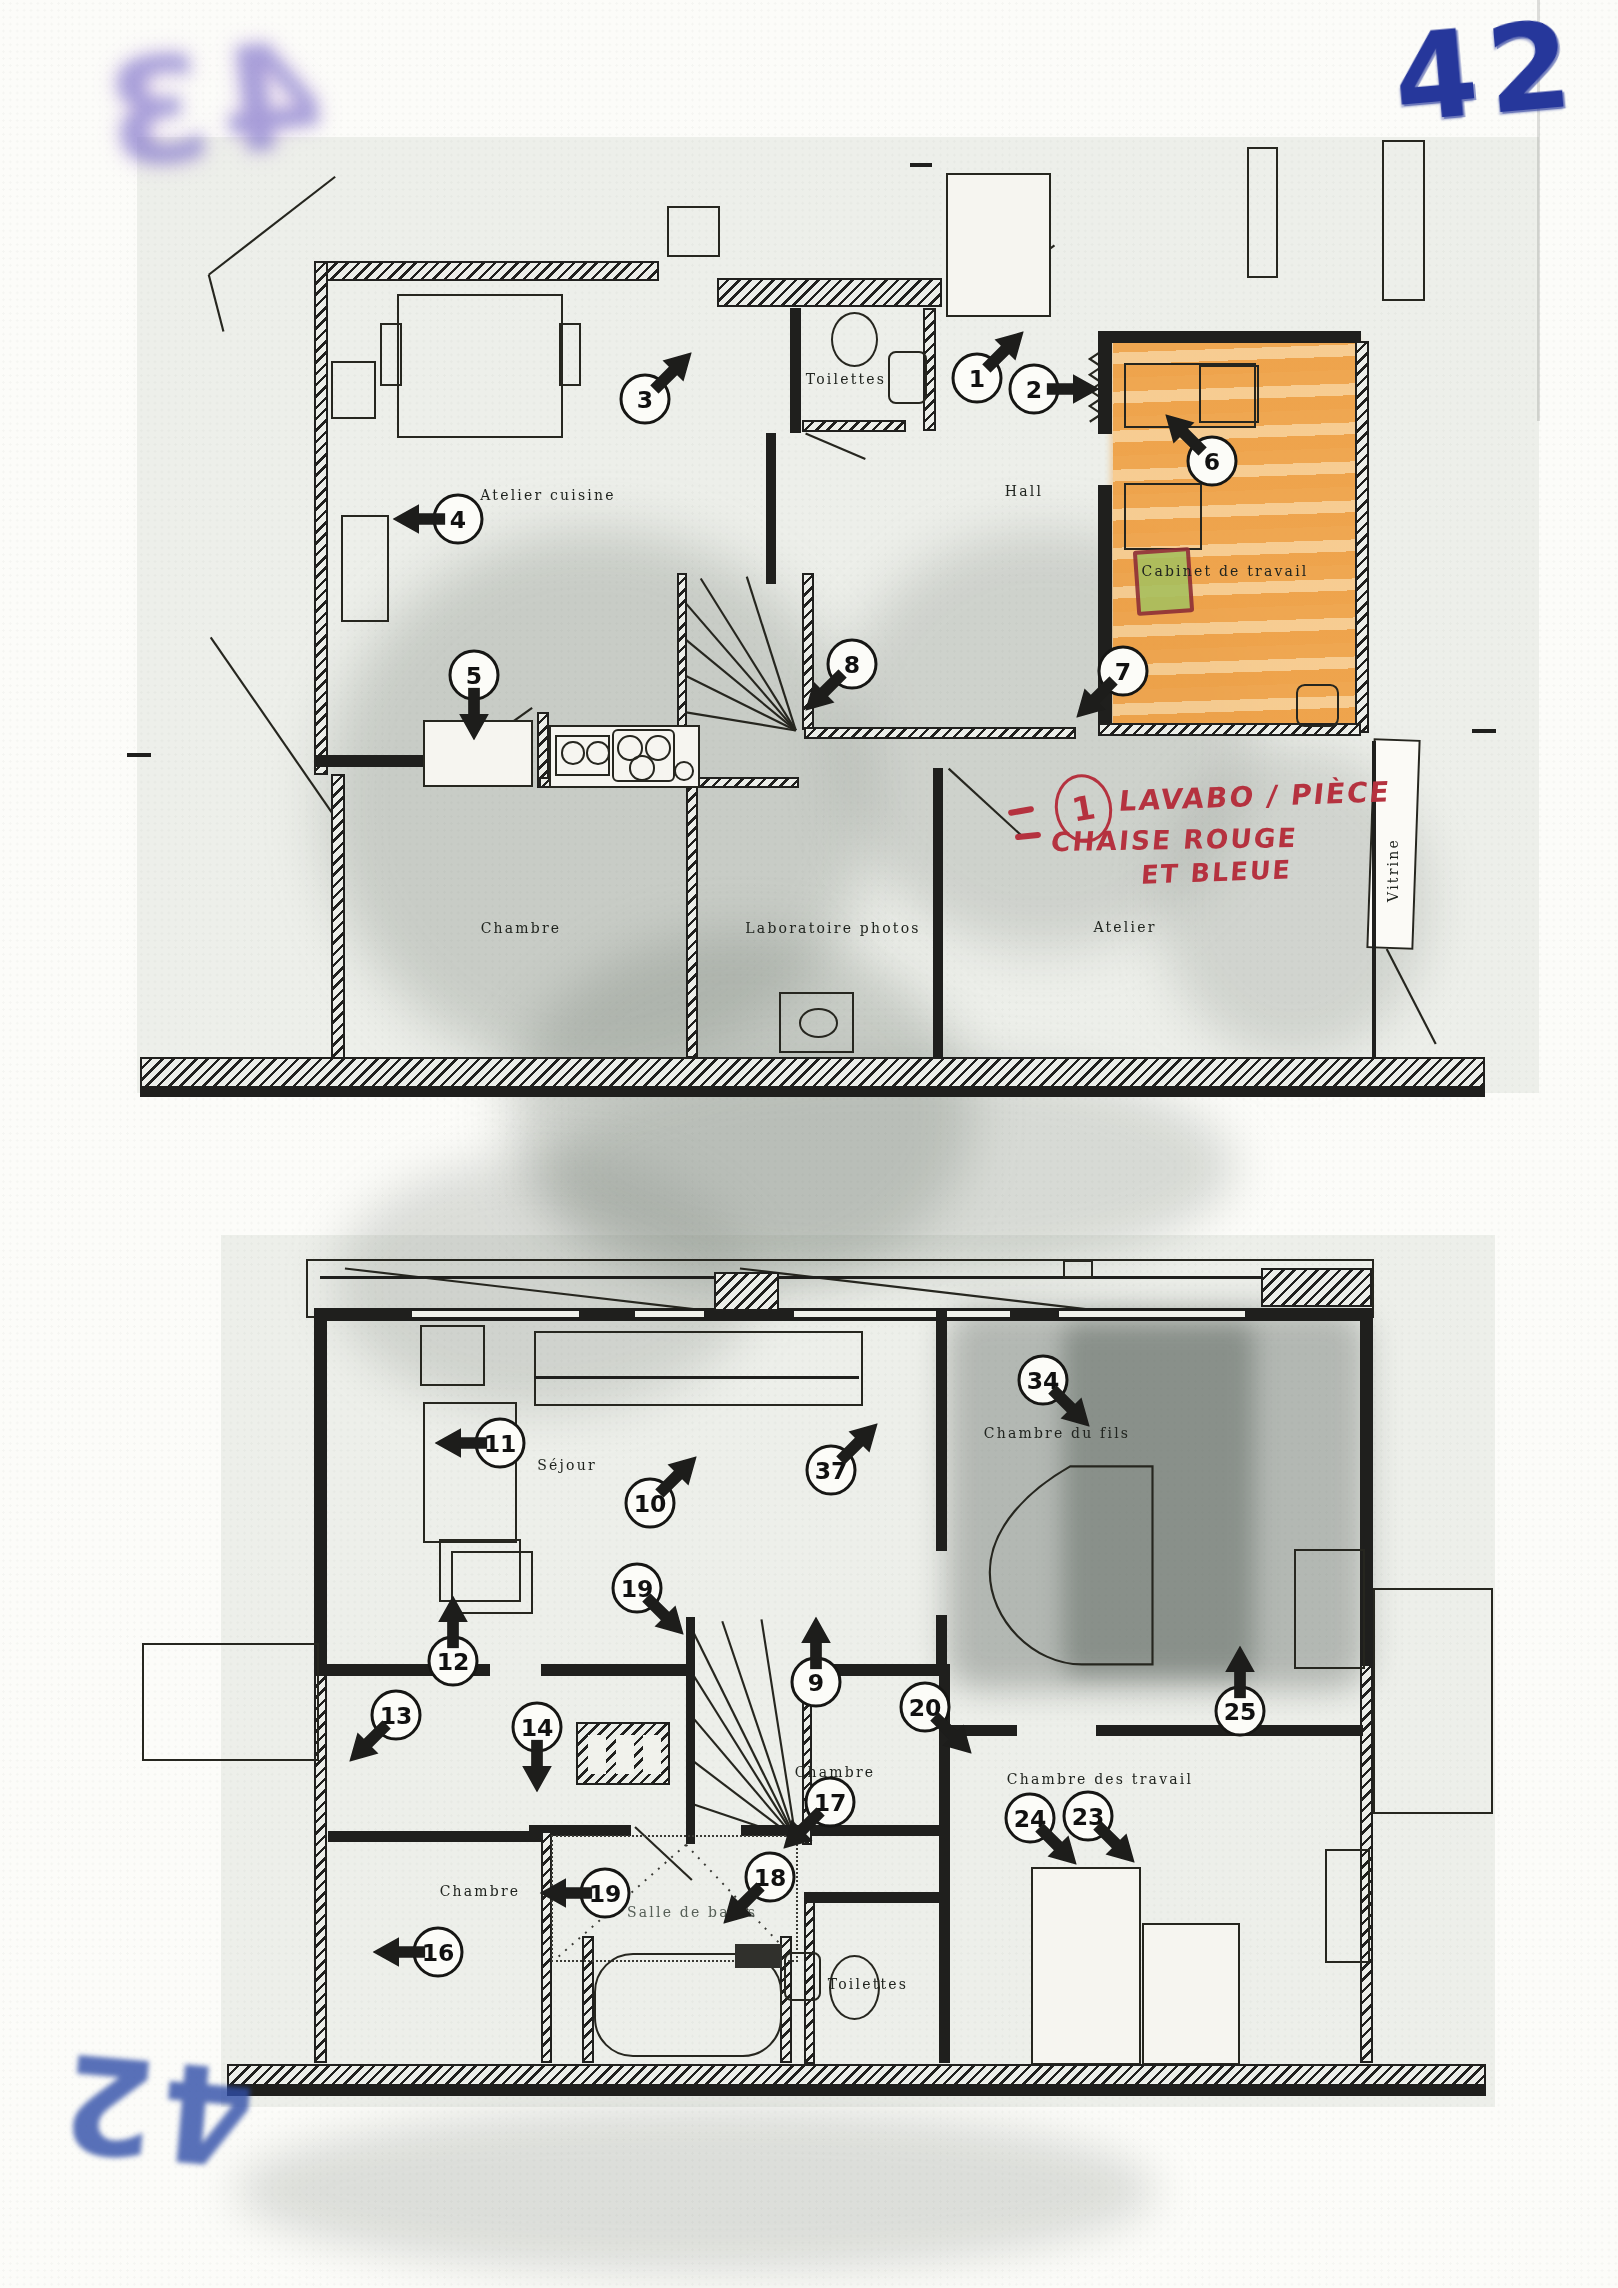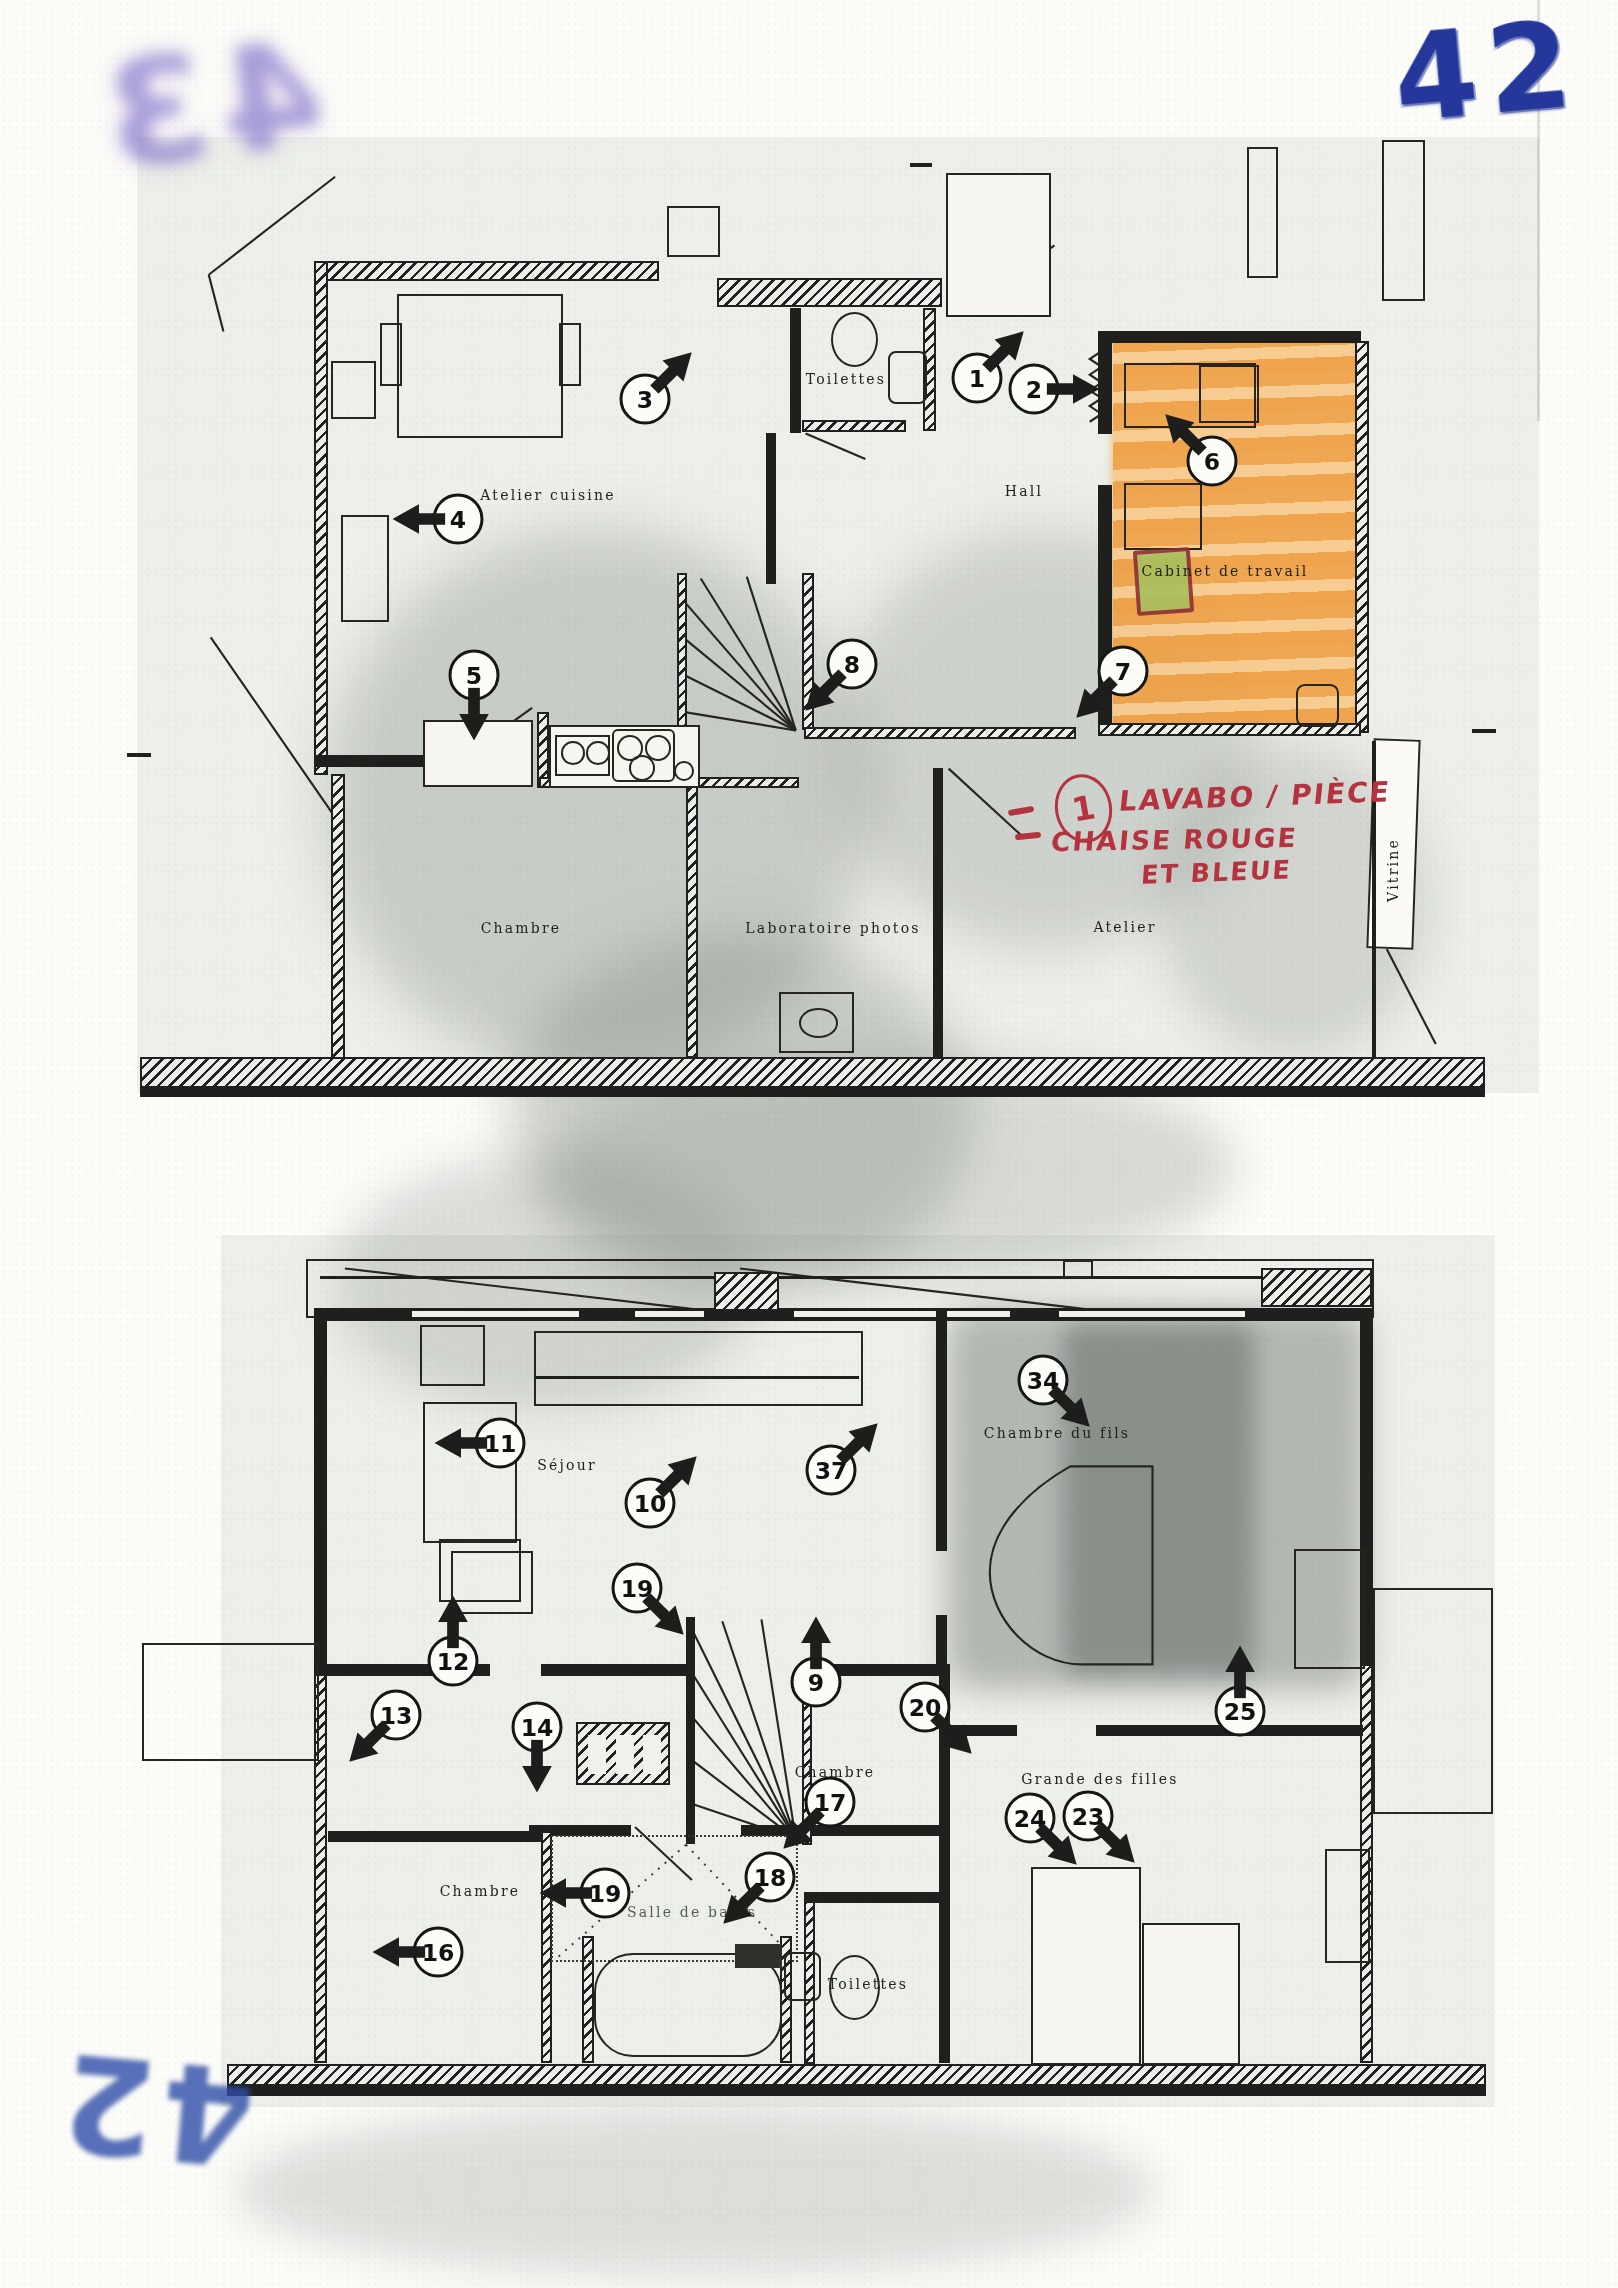--- a/index.html
+++ b/index.html
@@ -240,21 +240,21 @@
       <span class="room-label" style="left: 1225px; top: 571px;">Cabinet de travail</span>
       <span class="room-label" style="left: 521px; top: 928px;">Chambre</span>
       <span class="room-label" style="left: 833px; top: 928px;">Laboratoire photos</span>
       <span class="room-label" style="left: 1125px; top: 927px;">Atelier</span>
       <span class="room-label vertical" style="left: 1393px; top: 870px;">Vitrine</span>
     </div>
   <div class="labels-layer">
       <span class="room-label" style="left: 567px; top: 1465px;">Séjour</span>
       <span class="room-label" style="left: 1057px; top: 1433px;">Chambre du fils</span>
       <span class="room-label" style="left: 835px; top: 1772px;">Chambre</span>
-      <span class="room-label" style="left: 1100px; top: 1779px;">Grande des filles</span>
+      <span class="room-label" style="left: 1100px; top: 1779px;">Chambre des travail</span>
       <span class="room-label" style="left: 480px; top: 1891px;">Chambre</span>
       <span class="room-label muted" style="left: 692px; top: 1912px;">Salle de bains</span>
       <span class="room-label" style="left: 868px; top: 1984px;">Toilettes</span>
     </div>
 
   <div class="markers-layer">
       <div class="marker" style="left: 977px; top: 378px;">
         <div class="marker-circle">1</div>
         <div class="marker-arrow" style="left: 28px; top: -28px; transform: translate(-50%, -50%) rotate(-45deg);"></div>
       </div>

